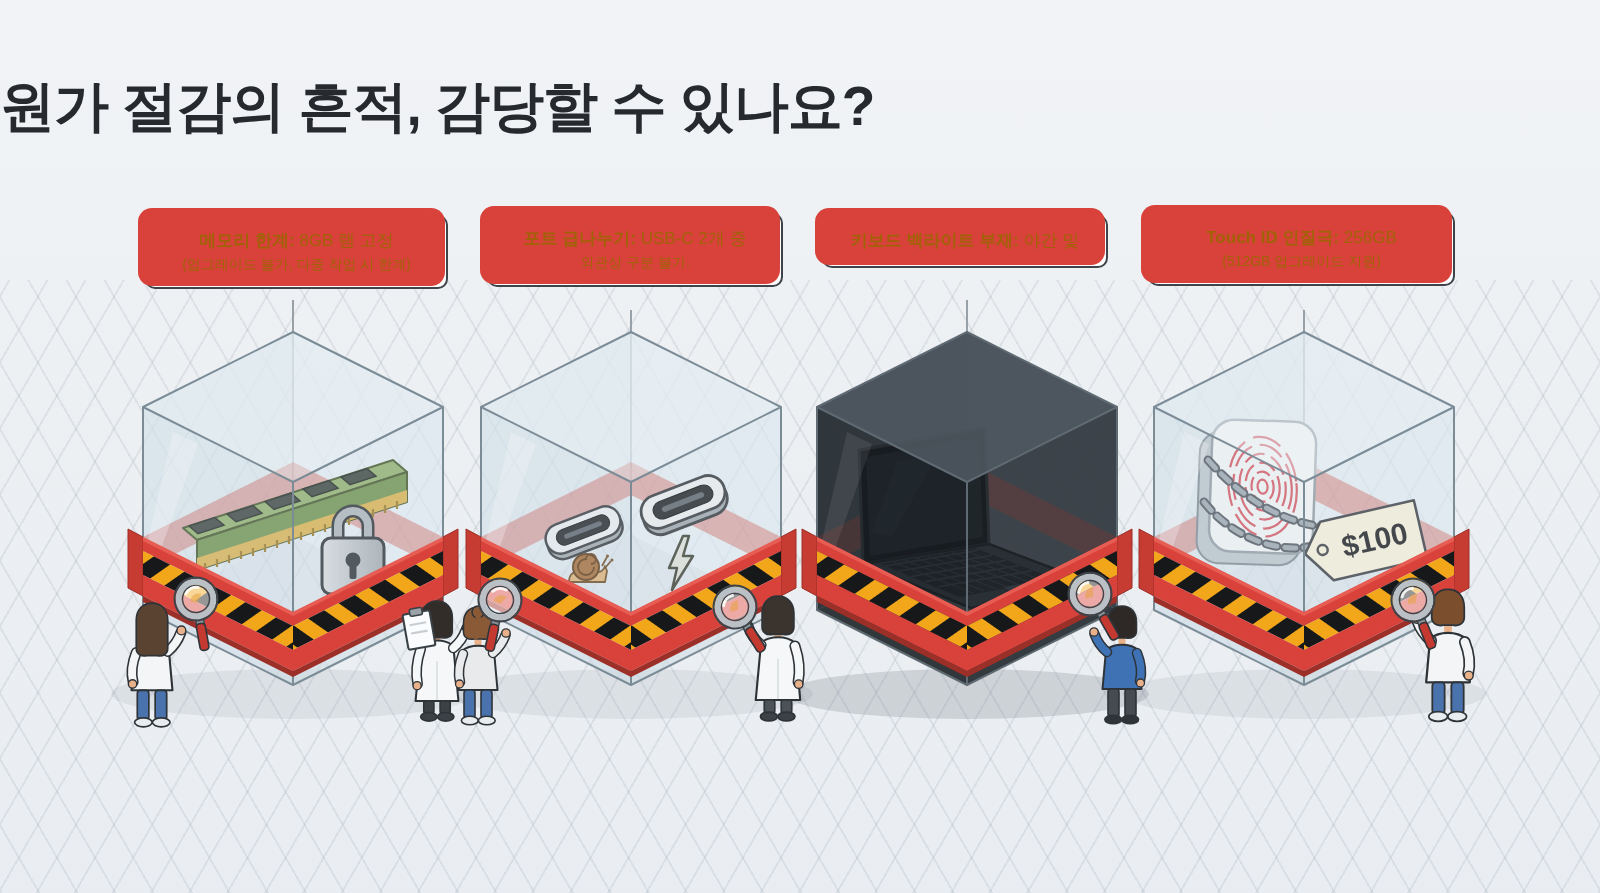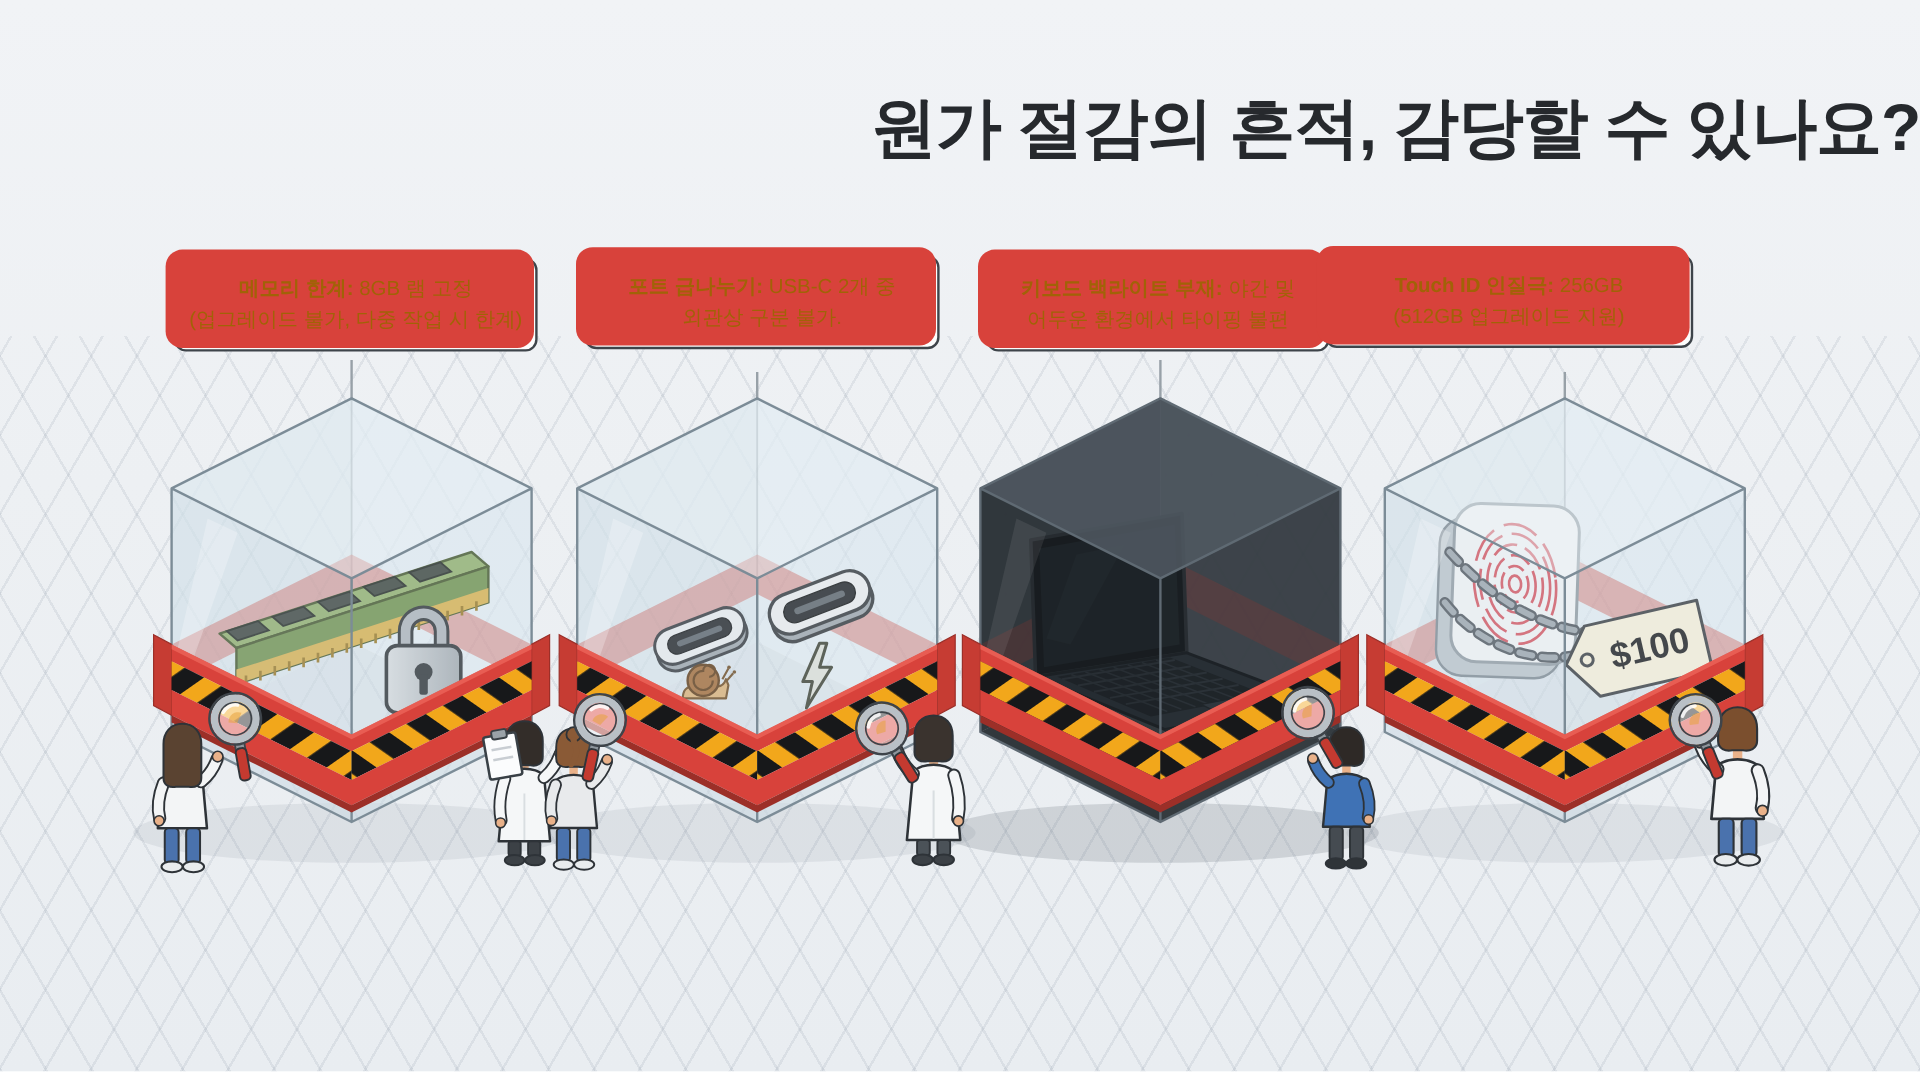--- a/index.html
+++ b/index.html
@@ -4,29 +4,29 @@
 <style>
   html,body{margin:0;padding:0;}
   body{width:1600px;height:893px;overflow:hidden;
        font-family:"Liberation Sans","DejaVu Sans",sans-serif;}
   #stage{position:relative;width:1600px;height:893px;
          background:linear-gradient(180deg,#f1f3f6 0%,#edf0f3 45%,#e9edf1 100%);}
   .grid{position:absolute;left:0;top:280px;right:0;bottom:0;pointer-events:none;
         background-image:
           repeating-linear-gradient(60deg, rgba(125,138,155,.14) 0 2px, transparent 2px 33px),
           repeating-linear-gradient(-60deg, rgba(125,138,155,.14) 0 2px, transparent 2px 33px);}
-  .title{position:absolute;top:70px;left:0;width:1600px;text-align:right;
+  .title{position:absolute;top:70px;left:0;width:1600px;text-align:left;
          font-size:55px;font-weight:800;letter-spacing:-1px;color:#26292d;z-index:3;}
   .card{position:absolute;z-index:3;background:#fdfdfd;border:2.5px solid #3e444a;
         border-radius:10px;text-align:center;color:#a16207;
         padding:11px 8px 12px;box-sizing:border-box;font-size:17px;line-height:1.5;}
   .card::before{content:'';position:absolute;inset:-9px 1px 1px -9px;background:#d8423b;
         border-radius:14px;z-index:-1;}
   .card b{font-weight:800;}
-  .card .l2,.card .l3{font-size:17px;}
+  .card .l2,.card .l3{font-size:14px;}
   #svgmain{position:absolute;left:0;top:300px;z-index:1;}
   text{font-family:"Liberation Sans","DejaVu Sans",sans-serif;}
 </style>
 </head>
 <body>
 
 <div id="stage">
   <div class="grid"></div>
 
   <div class="title">원가 절감의 흔적, 감당할 수 있나요?</div>
@@ -36,24 +36,23 @@
     <div class="l2">(업그레이드 불가, 다중 작업 시 한계)</div>
   </div>
 
   <div class="card" style="left:487px;top:213px;width:296px;text-align:center;">
     <div class="l1"><b>포트 급나누기:</b><span> USB-C 2개 중</span></div>
     <div class="l3">외관상 구분 불가.</div>
   </div>
 
   <div class="card" style="left:822px;top:215px;width:286px;">
     <div class="l1"><b>키보드 백라이트 부재:</b><span> 야간 및</span></div>
-    <div class="l2">어두운 환경에서 타이핑 불편</div>
   </div>
 
-  <div class="card" style="left:1104px;top:212px;width:307px;">
+  <div class="card" style="left:1148px;top:212px;width:307px;">
     <div class="l1"><b>Touch ID 인질극:</b><span> 256GB</span></div>
     <div class="l3">(512GB 업그레이드 지원)</div>
   </div>
 
   <svg id="svgmain" width="1600" height="593" viewBox="0 0 1600 593">
     <defs>
       <pattern id="hzL" width="30" height="30" patternUnits="userSpaceOnUse" patternTransform="rotate(55)">
         <rect width="30" height="30" fill="#17181a"></rect>
           <rect width="14" height="30" fill="#f2a71b"></rect>
       </pattern>

